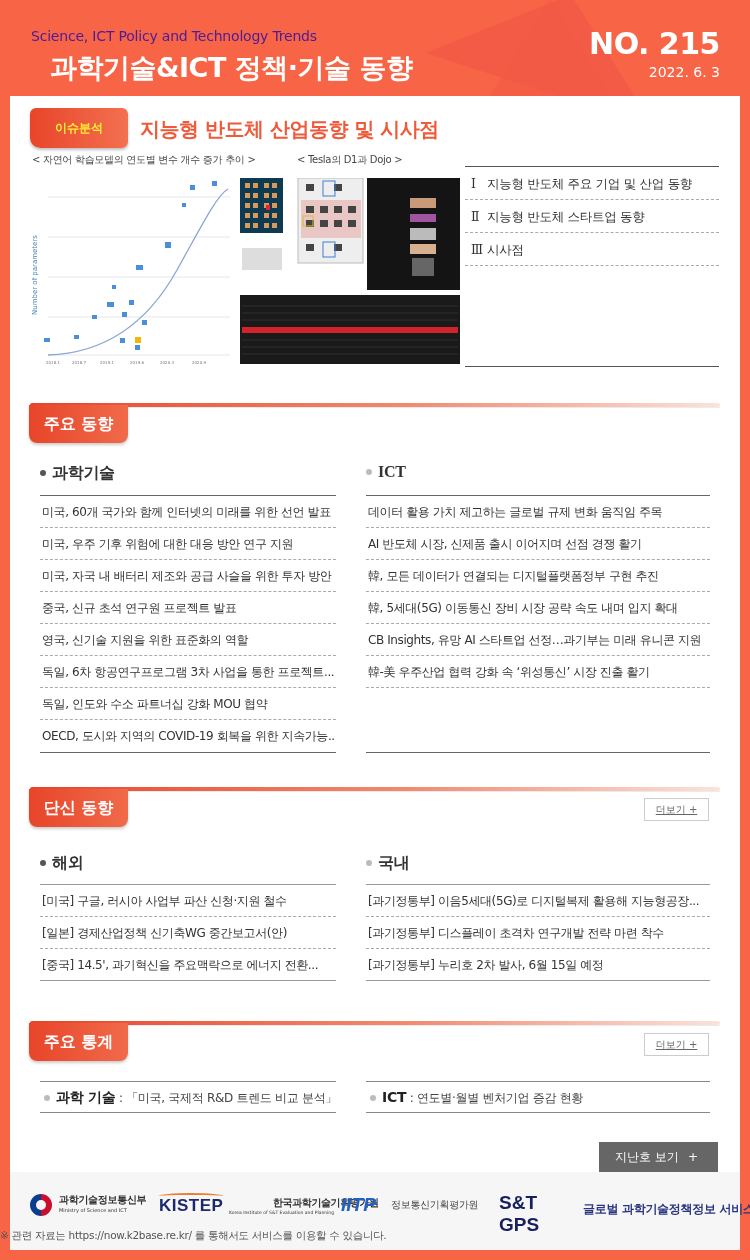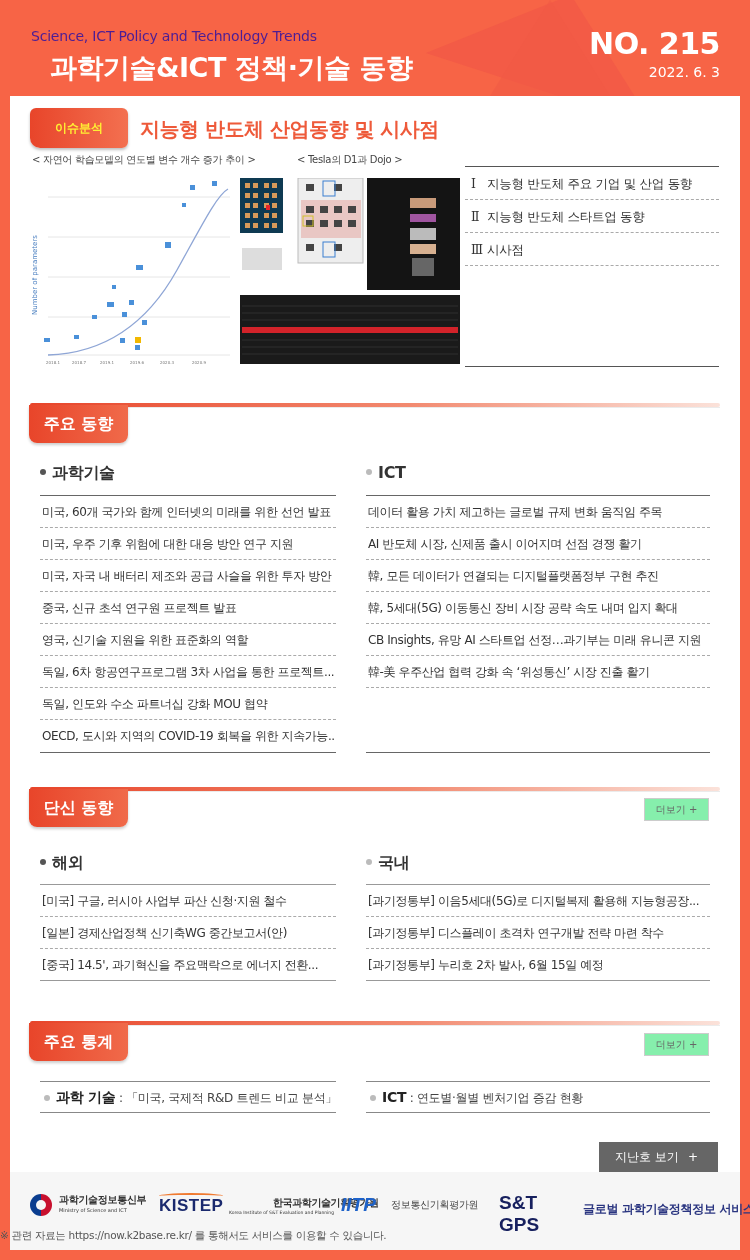--- a/index.html
+++ b/index.html
@@ -29,23 +29,23 @@
   .tesla-img { position: absolute; left: 240px; top: 178px; width: 220px; height: 186px; background: #fff; }
 
   .toc { position: absolute; left: 465px; top: 166px; width: 254px; height: 201px; border-top: 1px solid #555; border-bottom: 1px solid #555; }
   .toc-item { height: 33px; border-bottom: 1px dashed #aaa; font-size: 12.5px; color: #333; line-height: 34px; padding-left: 6px; letter-spacing: -0.3px; }
   .toc-item .num { display: inline-block; width: 16px; font-family: "DejaVu Serif", serif; }
 
   
   .sec-line { position: absolute; left: 30px; height: 4px; width: 690px; background: linear-gradient(90deg, #e8452a 0%, #f28a70 55%, #fbe2da 100%); border-radius: 2px; }
   .sec-line::after { content: ""; position: absolute; left: 0; right: 0; top: 4px; height: 1px; background: rgba(0,0,0,0.08); }
   .sec-badge { position: absolute; left: 29px; width: 99px; height: 38px; border-radius: 0 0 8px 8px; background: linear-gradient(90deg, #e8452a, #f06a4a); color: #fff; font-size: 16px; font-weight: bold; text-align: center; line-height: 38px; box-shadow: 0 2px 3px rgba(0,0,0,0.2); }
-  .more-btn { position: absolute; left: 644px; width: 65px; height: 23px; border: 1px solid #ccc; background: #86efac; color: #666; font-size: 10px; text-align: center; line-height: 21px; }
-
-  .col-head { position: absolute; font-size: 16px; color: #333; font-weight: bold; letter-spacing: -0.3px; }
+  .more-btn { position: absolute; left: 644px; width: 65px; height: 23px; border: 1px solid #ccc; background: #ffffff; color: #666; font-size: 10px; text-align: center; line-height: 21px; text-decoration: underline; }
+
+  .col-head { position: absolute; font-size: 16px; color: #333; font-weight: bold; letter-spacing: -0.3px; font-family: Liberation Serif, serif; }
   .col-head .dot { display: inline-block; width: 6px; height: 6px; border-radius: 50%; background: #555; vertical-align: middle; margin-right: 6px; margin-top: -3px; }
   .col-head .dot.light { background: #bbb; }
 
   .list { position: absolute; border-top: 1px solid #666; }
   .list.bb { border-bottom: 1px solid #666; }
   .li { height: 32px; border-bottom: 1px dashed #aaa; font-size: 12px; color: #333; line-height: 32px; padding-left: 2px; white-space: nowrap; overflow: hidden; letter-spacing: -0.4px; }
   .li:last-child { border-bottom: none; }
   .li.solid-last { border-bottom: 1px dashed #aaa; }
 
   .stat-box { position: absolute; top: 1081px; height: 32px; border-top: 1px solid #888; border-bottom: 1px solid #888; line-height: 31px; font-size: 12px; color: #444; padding-left: 4px; letter-spacing: -0.3px; white-space: nowrap; overflow: hidden; }

